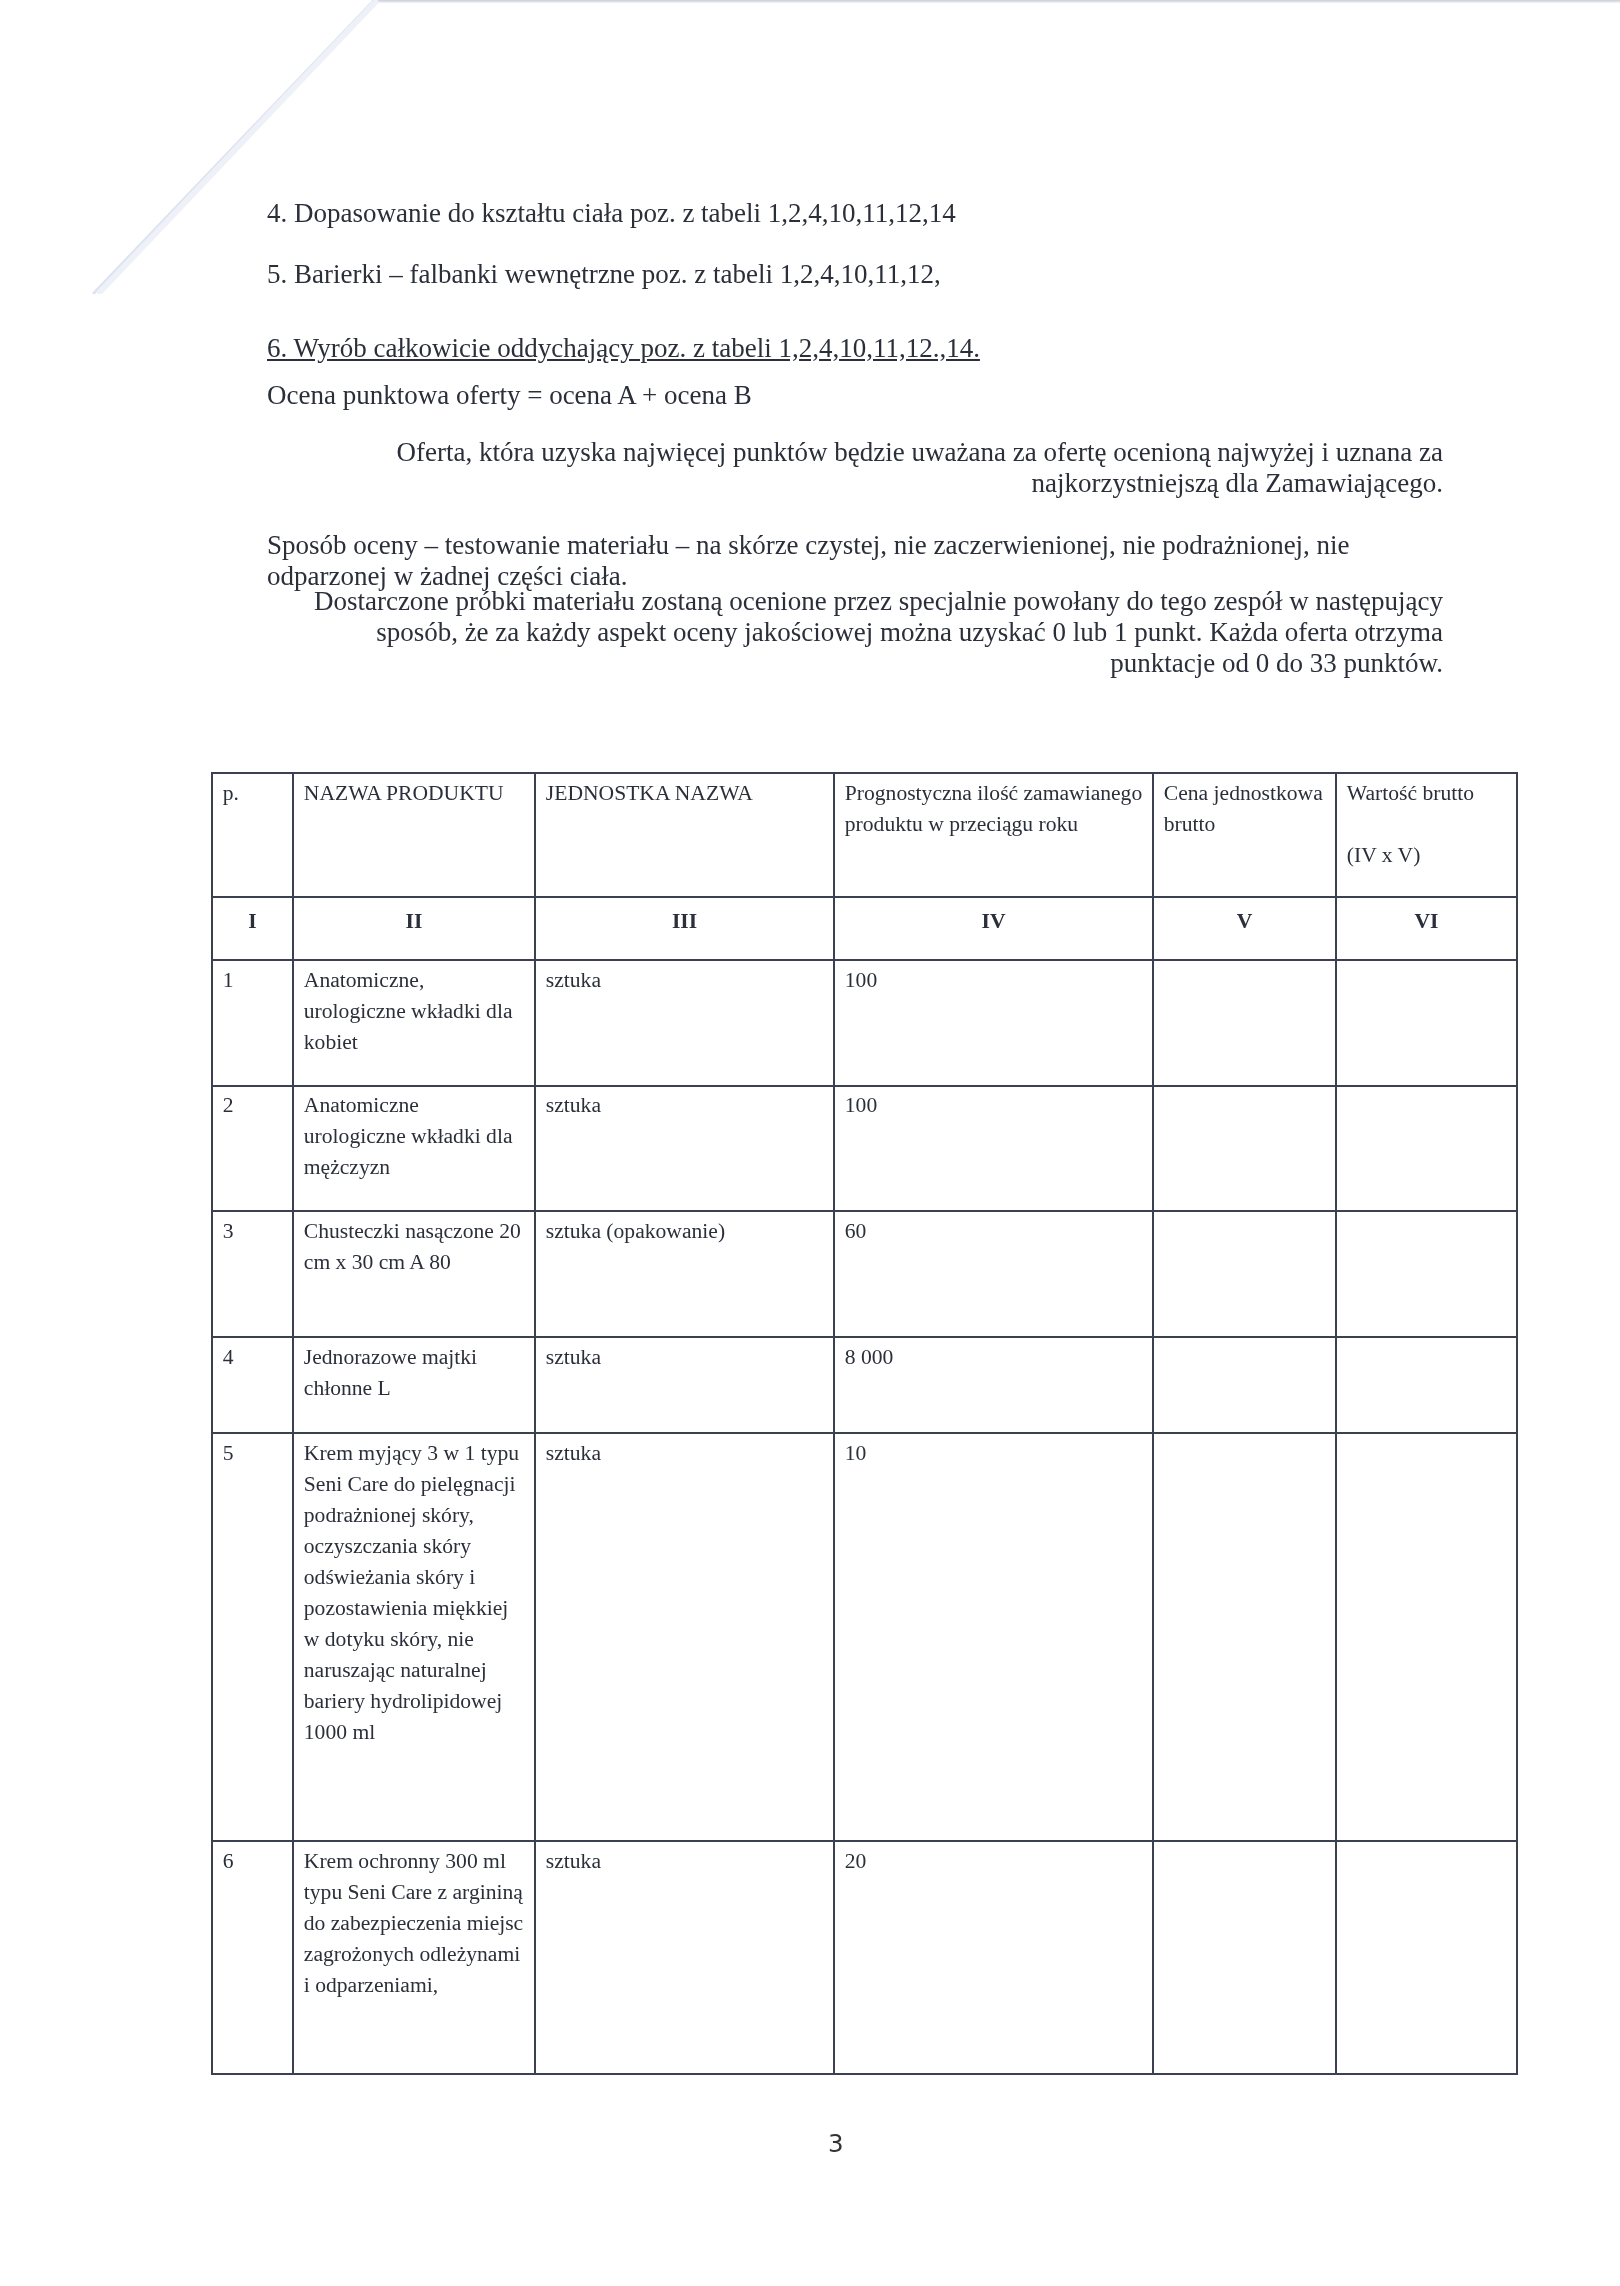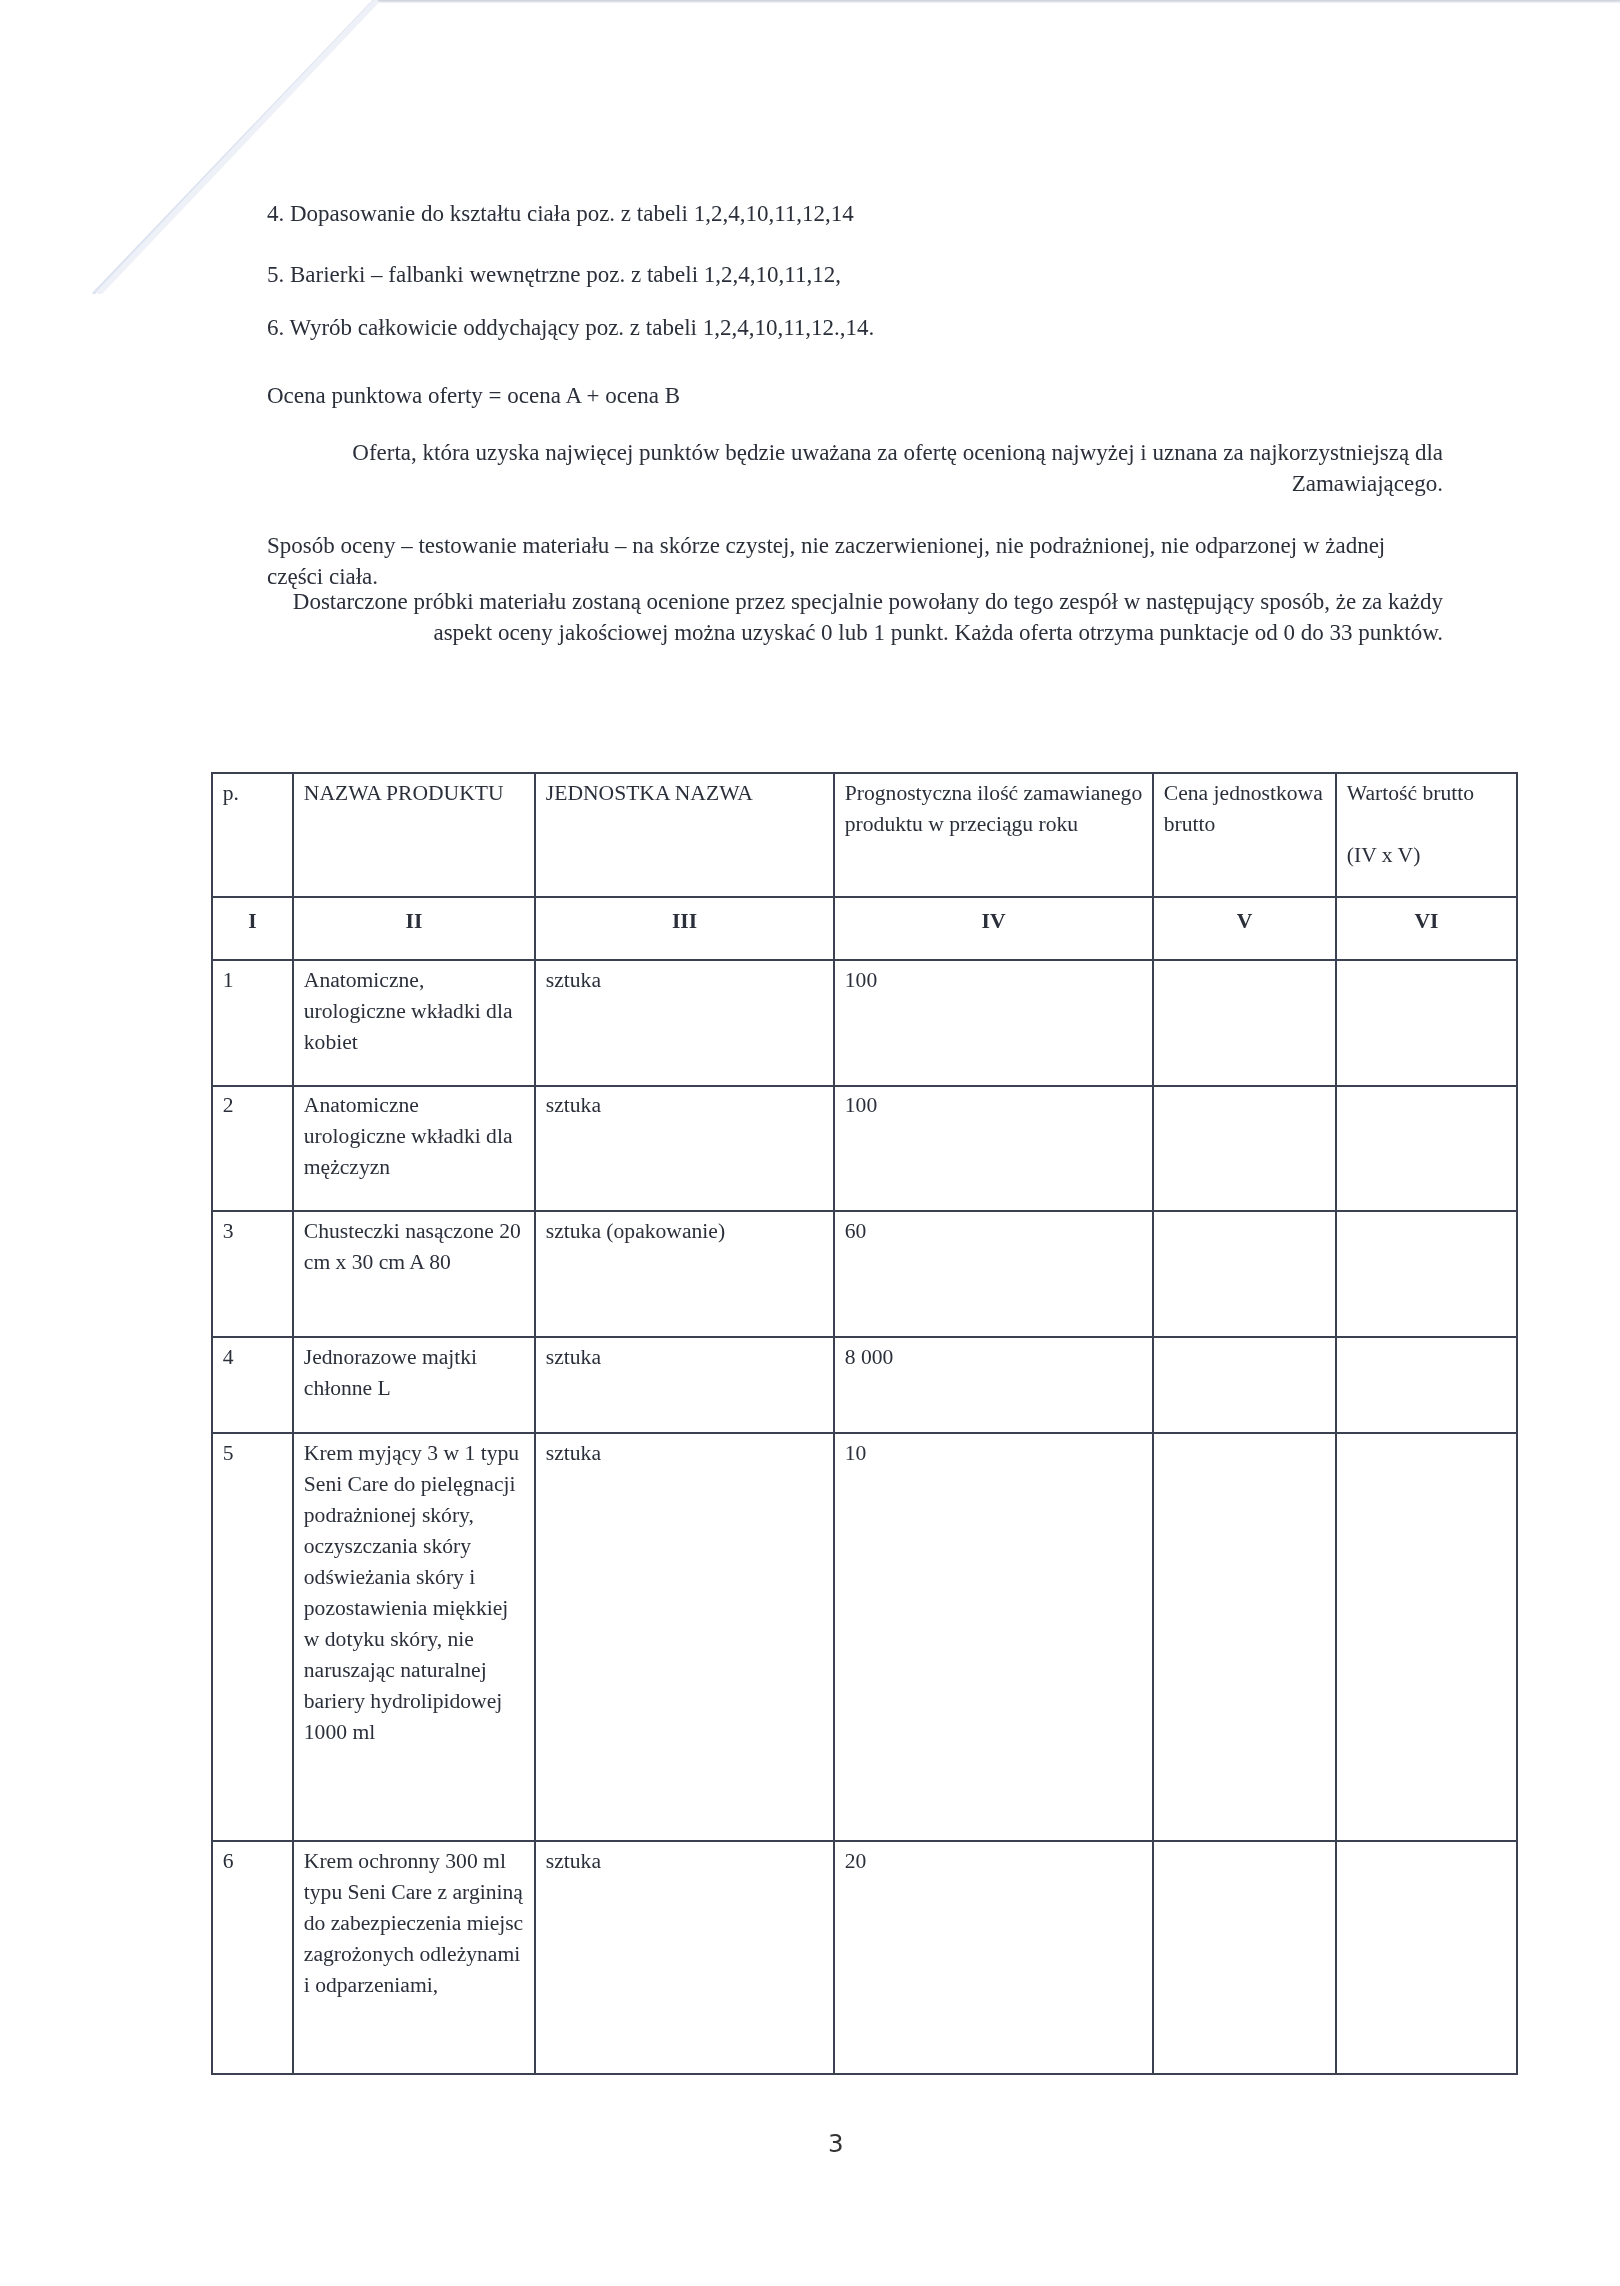--- a/index.html
+++ b/index.html
@@ -1,21 +1,21 @@
 <!DOCTYPE html>
 <html><head>
 <meta charset="utf-8">
 <style>
   html, body { margin: 0; padding: 0; background: #ffffff; }
   body { width: 1620px; height: 2287px; position: relative; overflow: hidden;
          font-family: "Liberation Serif", "DejaVu Serif", serif; color: #2a2f3a; }
   .fold { position: absolute; left: 0; top: 0; width: 392px; height: 294px; pointer-events: none; }
   .topedge { position: absolute; left: 372px; top: 0; width: 1248px; height: 2.9px; background: linear-gradient(#c9ced8, #f4f5f8); }
-  .para { position: absolute; left: 267px; font-size: 23px; line-height: 31px; width: 1176px; margin: 0; }
-  .p-l4 { top: 198px; } .p-l5 { top: 259px; } .p-l6 { top: 312px; }
+  .para { position: absolute; left: 267px; font-size: 27px; line-height: 31px; width: 1176px; margin: 0; }
+  .p-l4 { top: 198px; } .p-l5 { top: 259px; } .p-l6 { top: 333px; text-decoration: underline; }
   .p-ocena { top: 380px; }
   .p-oferta { top: 437px; text-align: right; }
   .p-sposob { top: 530px; }
   .p-dostarczone { top: 586px; text-align: right; }
   table.grid { position: absolute; left: 211px; top: 772px; width: 1306px;
                border-collapse: collapse; table-layout: fixed; font-size: 21.6px; line-height: 31px; }
   table.grid td { border: 2px solid #3b4150; vertical-align: top; padding: 3.9px 9.8px 0 9.8px; }
   col.c1 { width: 81px; } col.c2 { width: 242px; } col.c3 { width: 299px; }
   col.c4 { width: 319px; } col.c5 { width: 183px; } col.c6 { width: 181px; }
   tr.hdr td { height: 118px; }

